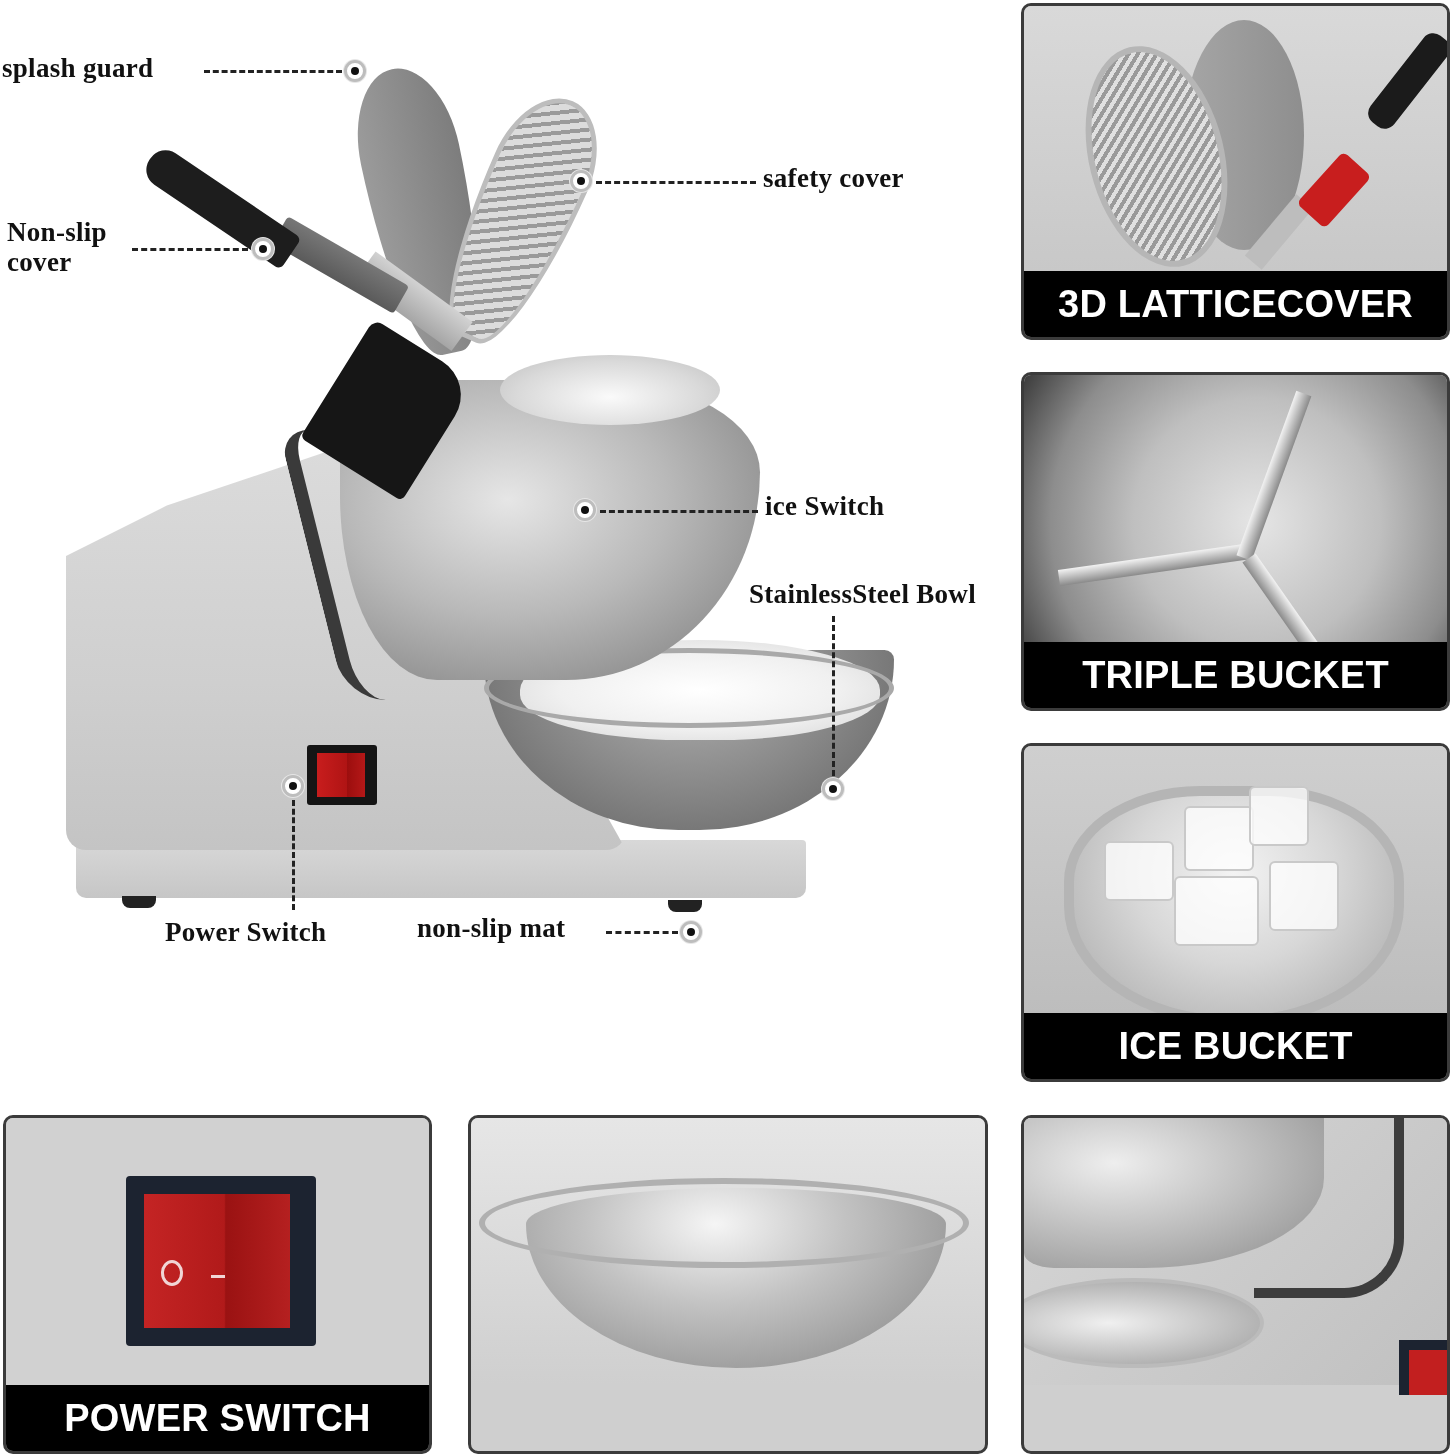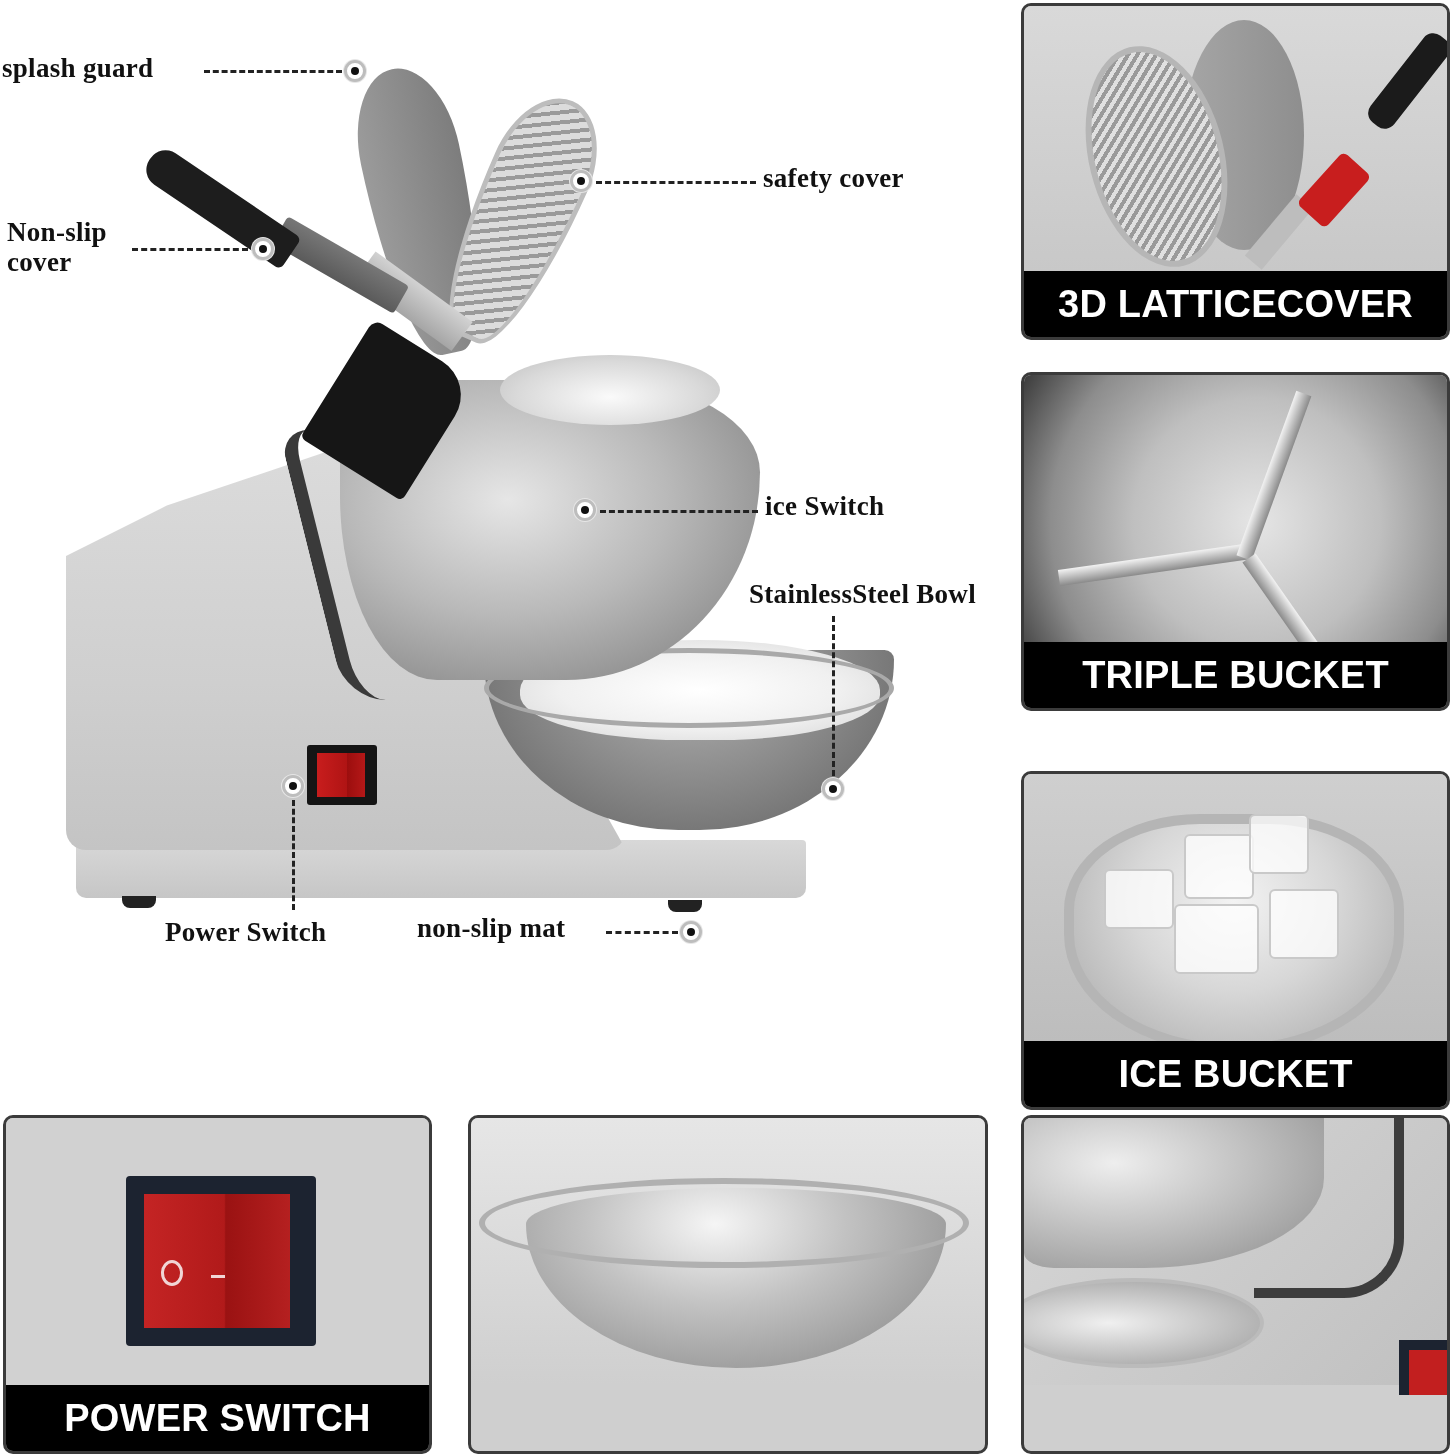--- a/index.html
+++ b/index.html
@@ -233,21 +233,21 @@
 
 <div class="tile" style="left:1021px; top:372px; width:429px; height:339px;">
   <div class="tile-img blades-bg">
     <div class="blade" style="left:35px; top:195px; width:195px; transform:rotate(-8deg);"></div>
     <div class="blade" style="left:220px; top:175px; width:175px; transform:rotate(-70deg);"></div>
     <div class="blade" style="left:225px; top:175px; width:150px; transform:rotate(55deg);"></div>
   </div>
   <div class="tile-caption">TRIPLE BUCKET</div>
 </div>
 
-<div class="tile" style="left:1021px; top:743px; width:429px; height:339px;margin-top:28px;">
+<div class="tile" style="left:1021px; top:743px; width:429px; height:339px;">
   <div class="tile-img bucket-bg">
     <div class="bucket"></div>
     <div class="cube" style="left:80px; top:95px; width:70px; height:60px;"></div>
     <div class="cube" style="left:160px; top:60px; width:70px; height:65px;"></div>
     <div class="cube" style="left:225px; top:40px; width:60px; height:60px;"></div>
     <div class="cube" style="left:150px; top:130px; width:85px; height:70px;"></div>
     <div class="cube" style="left:245px; top:115px; width:70px; height:70px;"></div>
   </div>
   <div class="tile-caption">ICE BUCKET</div>
 </div>

